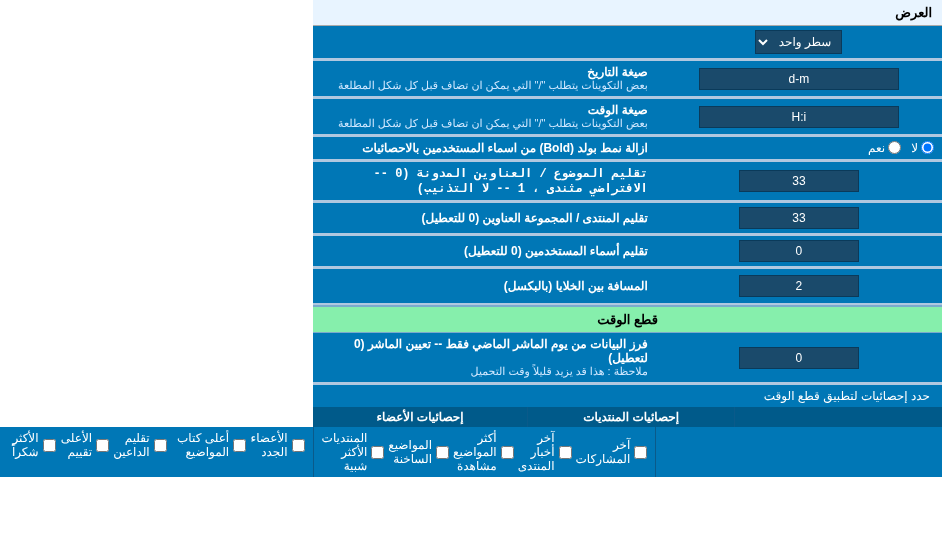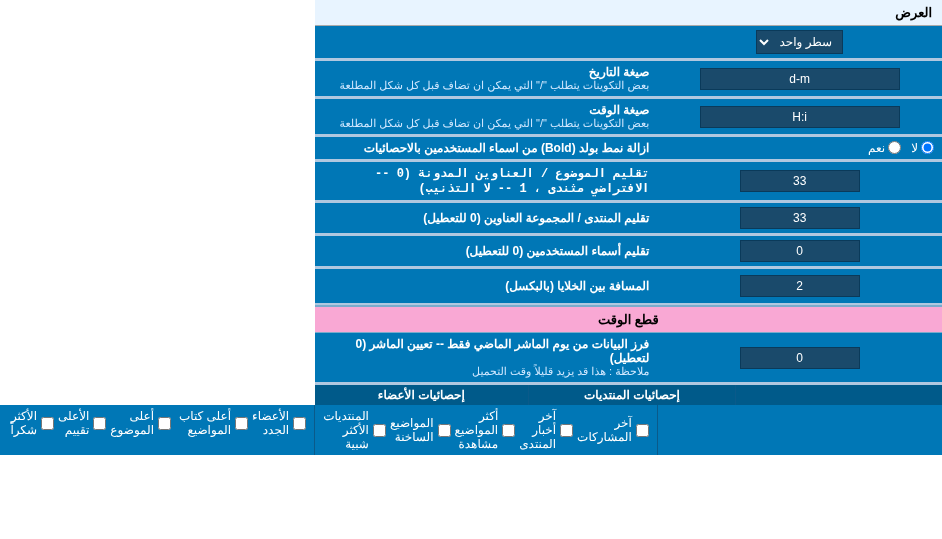--- a/index.html
+++ b/index.html
@@ -241,38 +241,43 @@
     </td>
     <td class="desc-cell" style="padding:10px 8px;">
       <div class="desc-title">المسافة بين الخلايا (بالبكسل)</div>
     </td>
   </tr>
   <tr class="sep-row">
         <td colspan="2"></td>
       </tr>
 
   <tr class="section-header">
-    <td colspan="2" style="background:#f9a8d4; text-align:center; font-weight:bold; font-size:13px; padding:5px 8px; border-top:2px solid #7aabcc; border-bottom:1px solid #7aabcc;">
+    <td colspan="2" style="background:#86efac; text-align:center; font-weight:bold; font-size:13px; padding:5px 8px; border-top:2px solid #7aabcc; border-bottom:1px solid #7aabcc;">
       <span>قطع الوقت</span>
     </td>
   </tr>
 
   <tr class="row-data">
     <td style="text-align:center; padding:4px 8px;">
       <input class="input-dark" type="text" value="0" style="">
     </td>
     <td class="desc-cell" style="padding:4px 8px;">
       <div class="desc-title">فرز البيانات من يوم الماشر الماضي فقط -- تعيين الماشر (0 لتعطيل)</div>
       <div class="desc-sub">ملاحظة : هذا قد يزيد قليلاً وقت التحميل</div>
     </td>
   </tr>
   <tr class="sep-row">
         <td colspan="2"></td>
       </tr>
 
+  <tr class="row-data">
+    <td colspan="2" style="text-align:right; padding:4px 12px; color:#fff; font-size:12px;">
+      <span>حدد إحصائيات لتطبيق قطع الوقت</span>
+    </td>
+  </tr>
 
   <tr>
     <td colspan="2" style="padding:0;">
       <table width="100%" cellspacing="0" cellpadding="0">
         <tbody>
               <tr>
           <td class="col-header-blue" style="width:33%; border-left:1px solid #0a5a8a;"></td>
           <td class="col-header-blue" style="width:33%; border-left:1px solid #0a5a8a;">إحصائيات المنتديات</td>
           <td class="col-header-blue" style="width:34%;">إحصائيات الأعضاء</td>
         </tr>
@@ -312,21 +317,21 @@
       <div class="checkbox-col">
         <div class="checkbox-item">
           <span>الأعضاء الجدد</span>
           <input type="checkbox" style="">
         </div>
         <div class="checkbox-item">
           <span>أعلى كتاب المواضيع</span>
           <input type="checkbox" style="">
         </div>
         <div class="checkbox-item">
-          <span>أعلى الموضوع</span>
+          <span>تقليم الداعين</span>
           <input type="checkbox" style="">
         </div>
         <div class="checkbox-item">
           <span>الأعلى تقييم</span>
           <input type="checkbox" style="">
         </div>
         <div class="checkbox-item">
           <span>الأكثر شكراً</span>
           <input type="checkbox" style="">
         </div>

